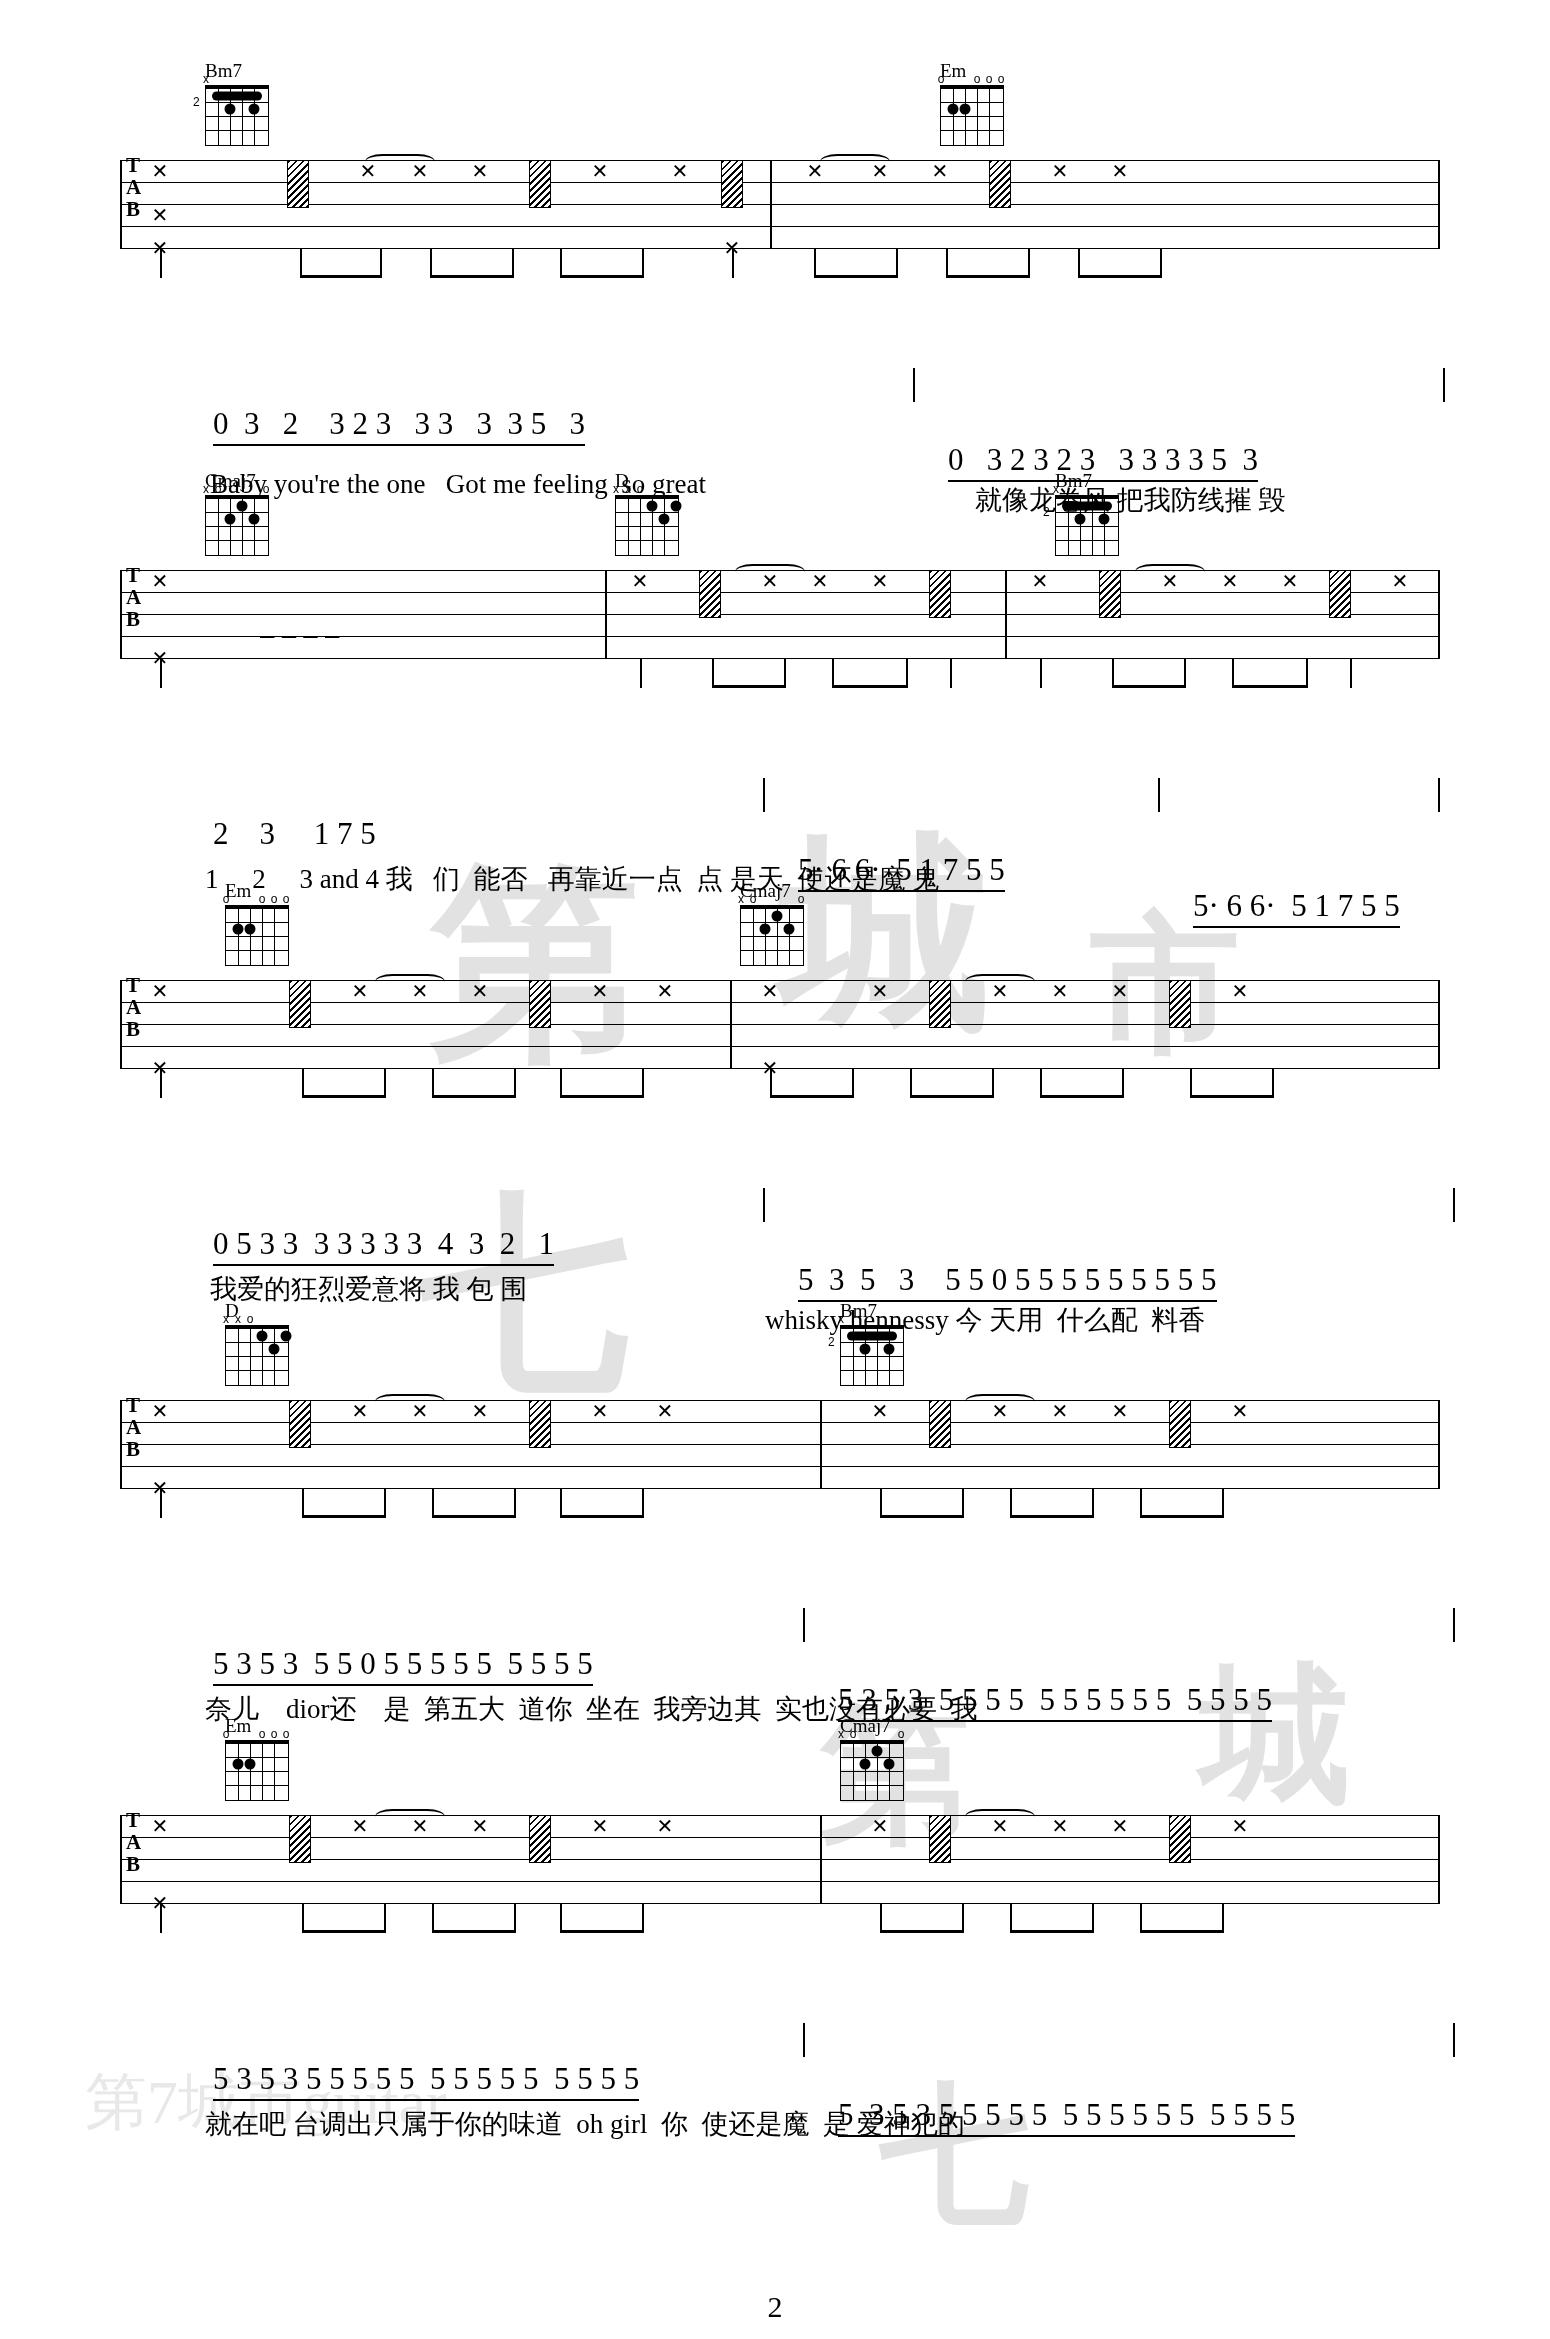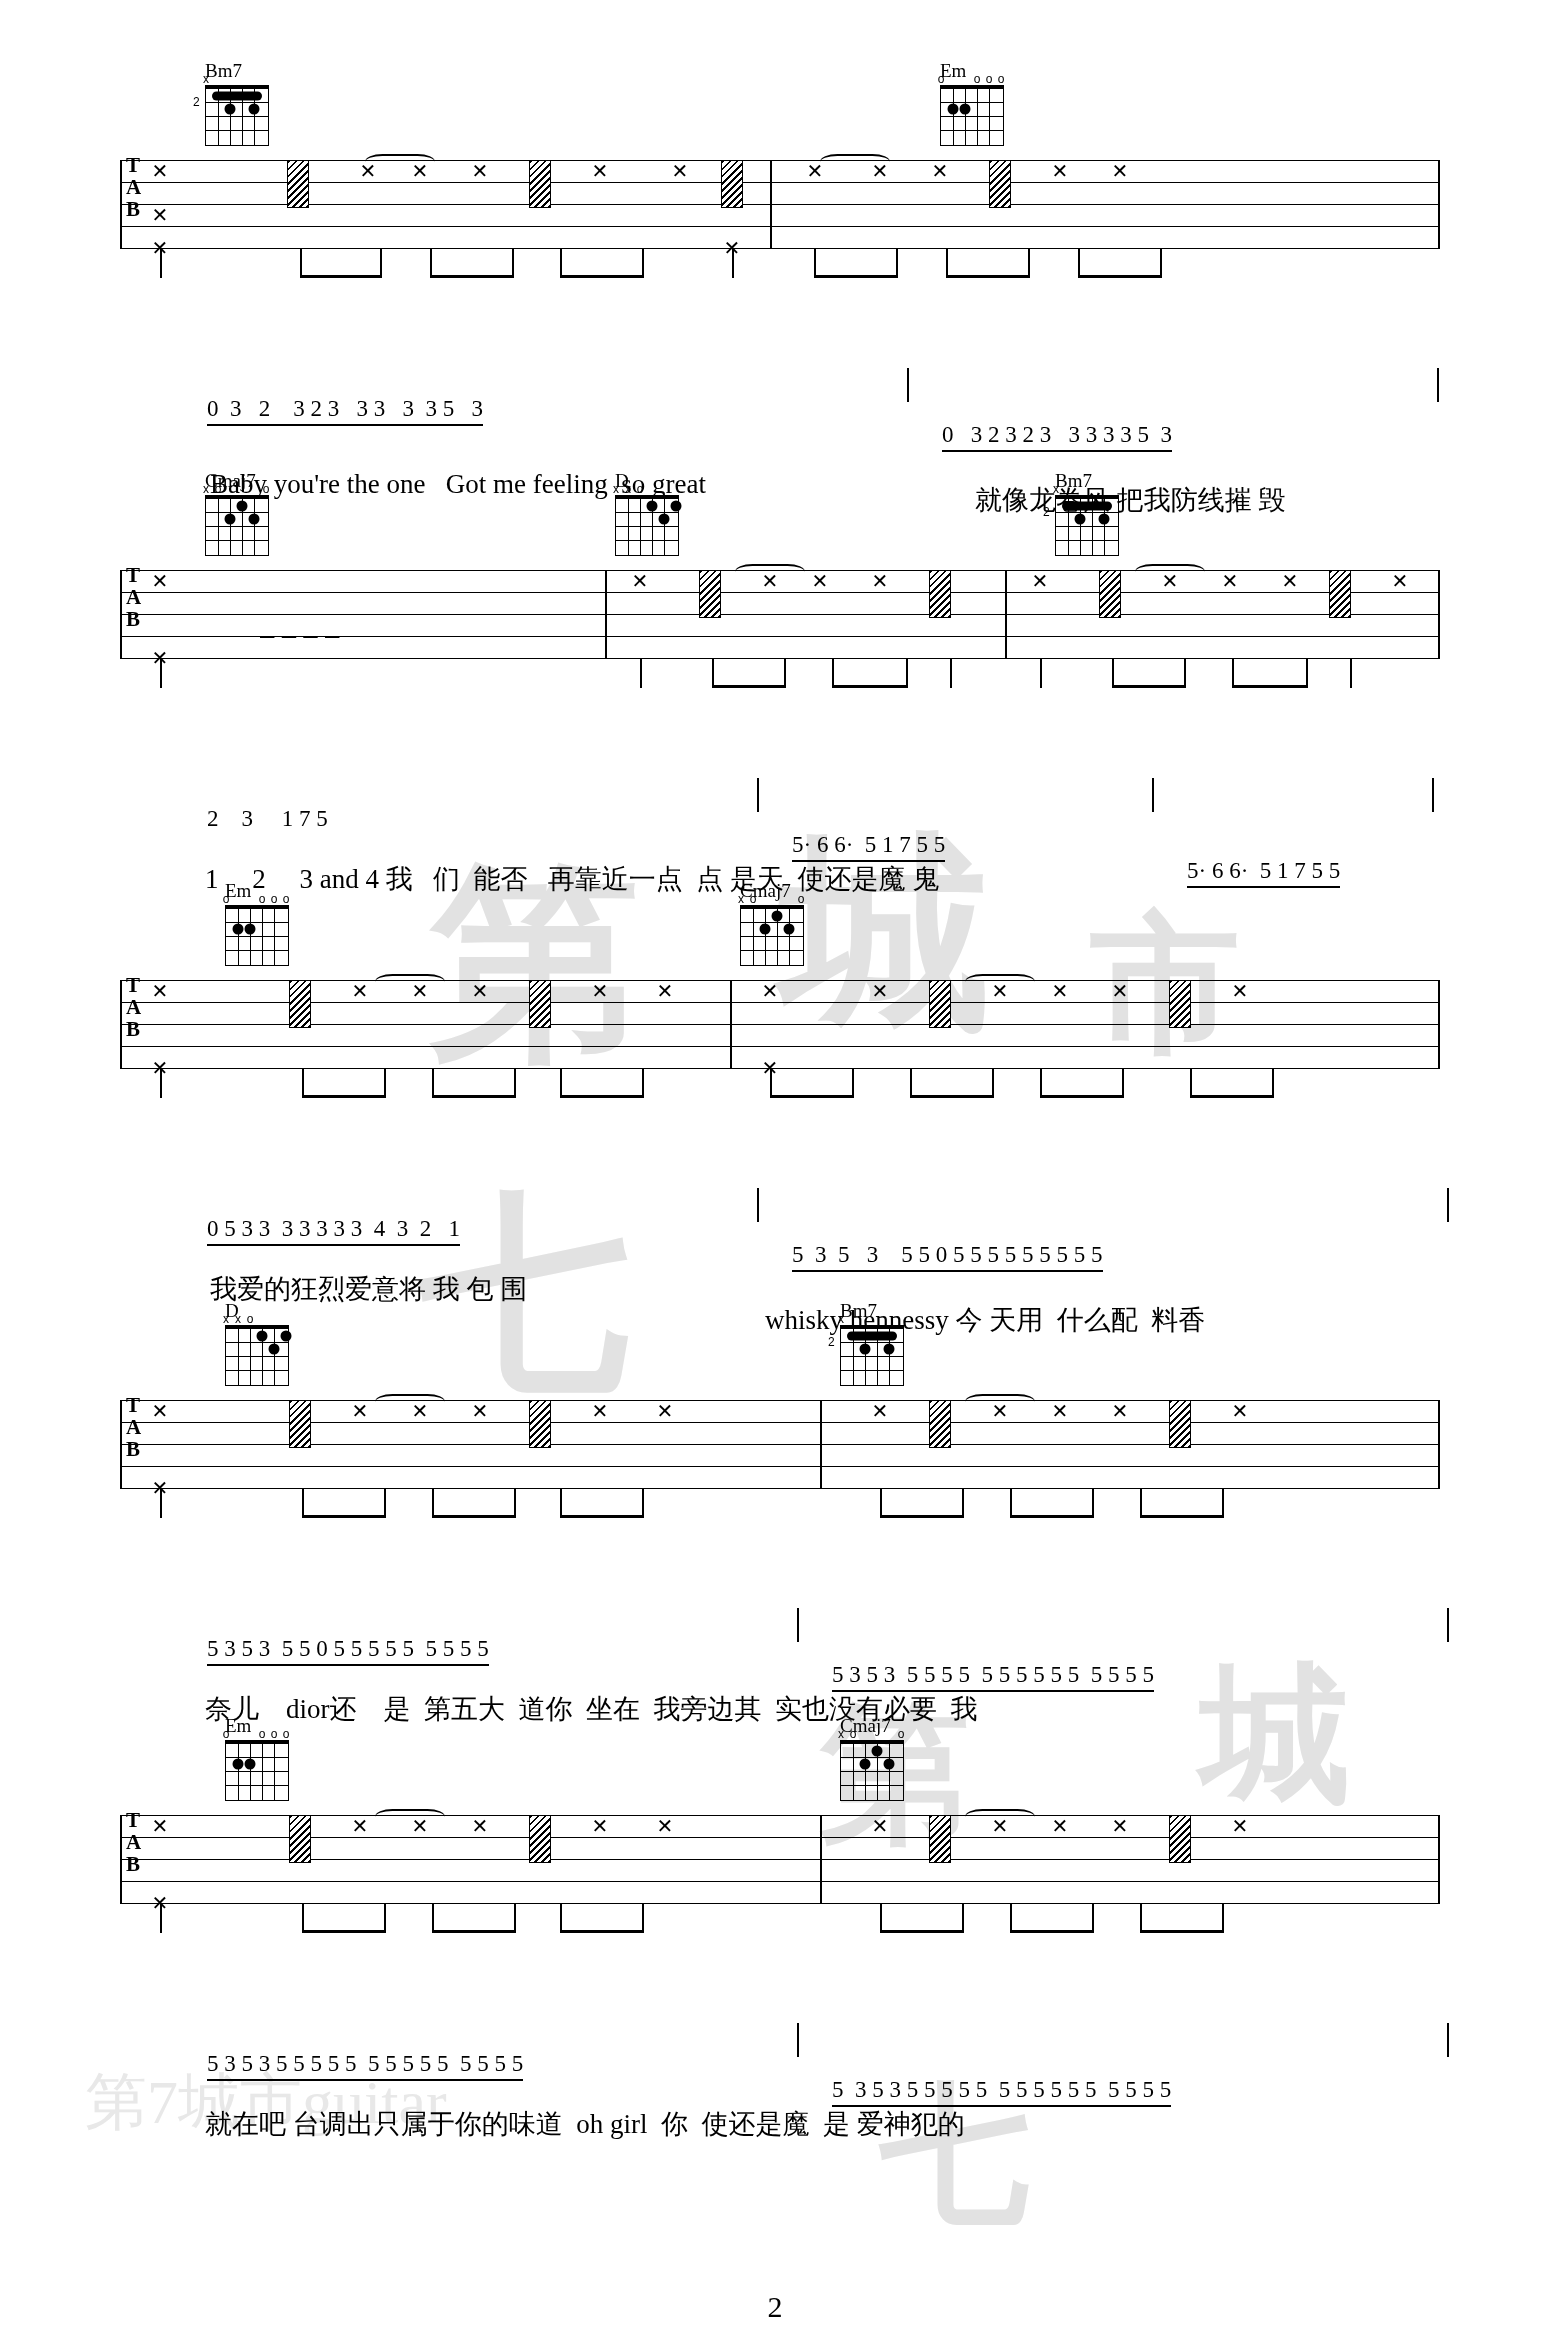--- a/index.html
+++ b/index.html
@@ -40,21 +40,21 @@
   .chord .nm{font-size:19px;font-family:"Liberation Serif",serif;margin-bottom:3px;white-space:nowrap;}
   .grid{position:relative;width:62px;height:56px;border:1px solid #000;border-top:4px solid #000;}
   .grid .v{position:absolute;top:0;bottom:0;width:1px;background:#000;}
   .grid .h{position:absolute;left:0;right:0;height:1px;background:#000;}
   .dot{position:absolute;width:11px;height:11px;border-radius:50%;background:#000;transform:translate(-50%,-50%);}
   .omark{position:absolute;top:-17px;font-size:12px;transform:translateX(-50%);}
   .barre{position:absolute;height:9px;background:#000;border-radius:5px;transform:translateY(-50%);}
   .fretnum{position:absolute;left:-13px;font-size:12px;}
 
   
-  .numline{position:absolute;left:2px;width:1260px;font-family:"Liberation Serif",serif;font-size:23px;white-space:pre;}
+  .numline{position:absolute;left:8px;width:1260px;font-family:"Liberation Serif",serif;font-size:31px;white-space:pre;}
   .lyricline{position:absolute;left:0;width:1550px;font-family:"Liberation Serif",serif;font-size:27px;white-space:pre;}
   .numline .seg,.lyricline .seg{position:absolute;}
   .und{border-bottom:2px solid #000;padding-bottom:2px;}
   .bl{position:absolute;width:2px;height:34px;background:#000;}
 
   .footer{position:absolute;width:1550px;text-align:center;font-family:"Liberation Serif",serif;}
   .pgnum{position:absolute;width:1550px;text-align:center;font-family:"Liberation Serif",serif;font-size:30px;}
 </style>
 </head>
 <body>

